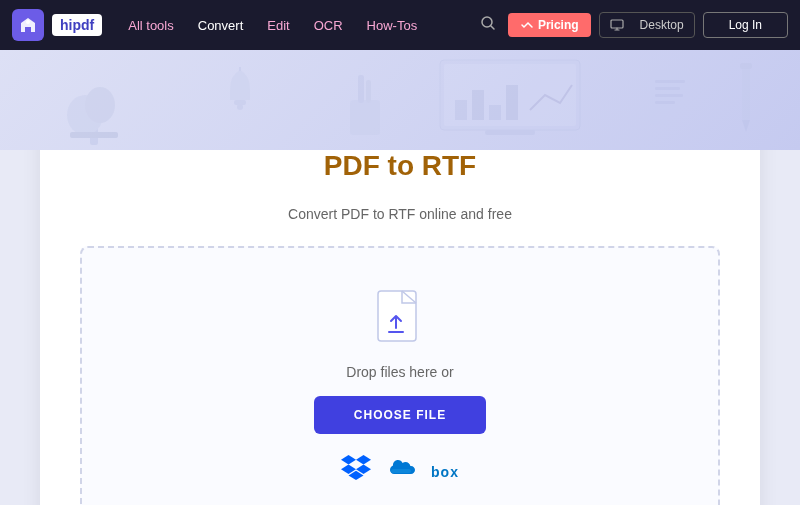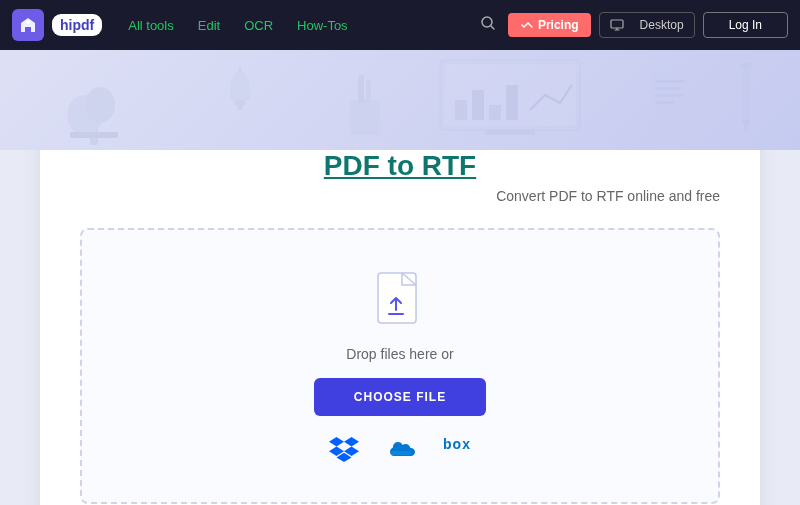--- a/index.html
+++ b/index.html
@@ -27,39 +27,39 @@
       height: 32px;
       background: #6c5ce7;
       border-radius: 6px;
       display: flex;
       align-items: center;
       justify-content: center;
     }
     .ws-logo svg { width: 20px; height: 20px; }
     .hipdf-logo {
       background: white;
-      border-radius: 9px;
+      border-radius: 4px;
       padding: 3px 8px;
       display: flex;
       align-items: center;
     }
     .hipdf-logo span {
       color: #4040c0;
       font-weight: 700;
       font-size: 14px;
     }
     .nav-links {
       display: flex;
       align-items: center;
       gap: 4px;
       flex: 1;
       margin-left: 8px;
     }
     .nav-link {
-      color: #22c55e;
+      color: #f9a8d4;
       font-size: 13px;
       padding: 6px 10px;
       border-radius: 4px;
       cursor: pointer;
       white-space: nowrap;
     }
     .nav-link.active { color: white; }
     .nav-right {
       display: flex;
       align-items: center;
@@ -136,29 +136,27 @@
       border-radius: 12px;
       padding: 30px 40px;
       width: 720px;
       margin-top: -30px;
       box-shadow: 0 2px 20px rgba(0,0,0,0.08);
       text-align: center;
     }
     .page-title {
       font-size: 28px;
       font-weight: 700;
-      color: #0f766e;
-      margin-bottom: 6px;
-      text-decoration: underline;
+      color: #a16207;
+      margin-bottom: 24px;
     }
     .page-subtitle {
       font-size: 14px;
       color: #666;
       margin-bottom: 24px;
-      text-align: right;
     }
     .drop-zone {
       border: 2px dashed #d0d4e8;
       border-radius: 8px;
       padding: 40px 20px;
       display: flex;
       flex-direction: column;
       align-items: center;
       gap: 16px;
       cursor: pointer;
@@ -186,22 +184,22 @@
       border: none;
       padding: 12px 40px;
       border-radius: 6px;
       font-size: 12px;
       font-weight: 700;
       cursor: pointer;
       letter-spacing: 1px;
     }
     .cloud-icons {
       display: flex;
-      align-items: flex-start;
-      gap: 24px;
+      align-items: flex-end;
+      gap: 12px;
       margin-top: 4px;
     }
     .cloud-icon {
       cursor: pointer;
       display: flex;
       align-items: center;
     }
     
     .box-icon { color: #0075c4; font-size: 13px; font-weight: 700; letter-spacing: 1px; }
   </style>
@@ -217,20 +215,21 @@
         <circle cx="10" cy="7" r="2" fill="white"></circle>
       </svg>
     </div>
     <div class="hipdf-logo">
       <span>hipdf</span>
     </div>
   </div>
 
   <div class="nav-links">
     <div class="nav-link">All tools</div>
+    <div class="nav-link active">Convert</div>
     <div class="nav-link">Edit</div>
     <div class="nav-link">OCR</div>
     <div class="nav-link">How-Tos</div>
   </div>
 
   <div class="nav-right">
     <div class="search-icon-btn">
       <svg width="16" height="16" viewBox="0 0 16 16" fill="none">
         <circle cx="7" cy="7" r="5" stroke="#aaa" stroke-width="1.5"></circle>
         <path d="M11 11l3 3" stroke="#aaa" stroke-width="1.5" stroke-linecap="round"></path>

